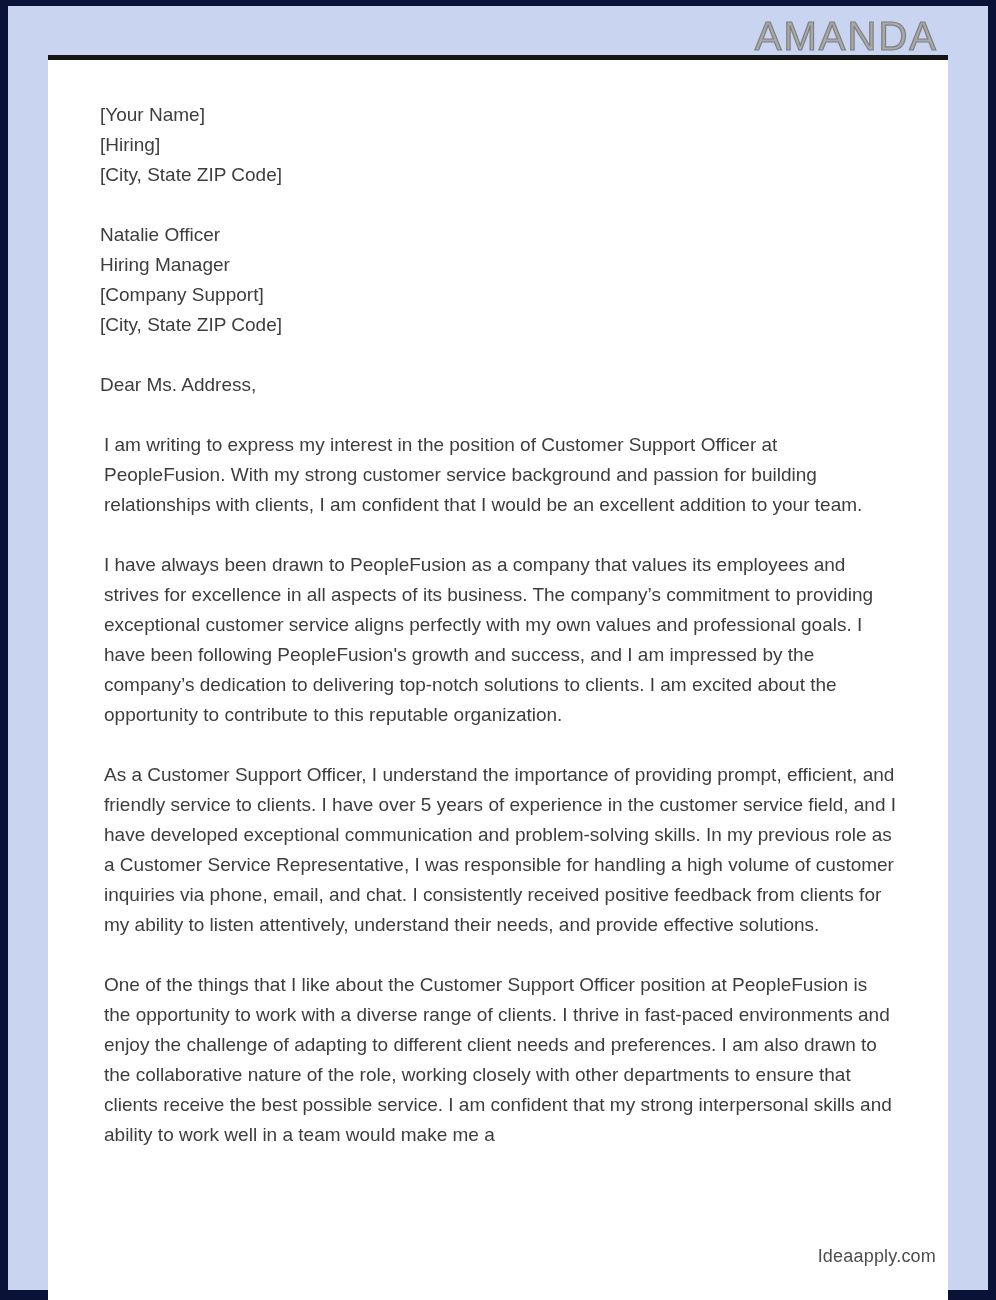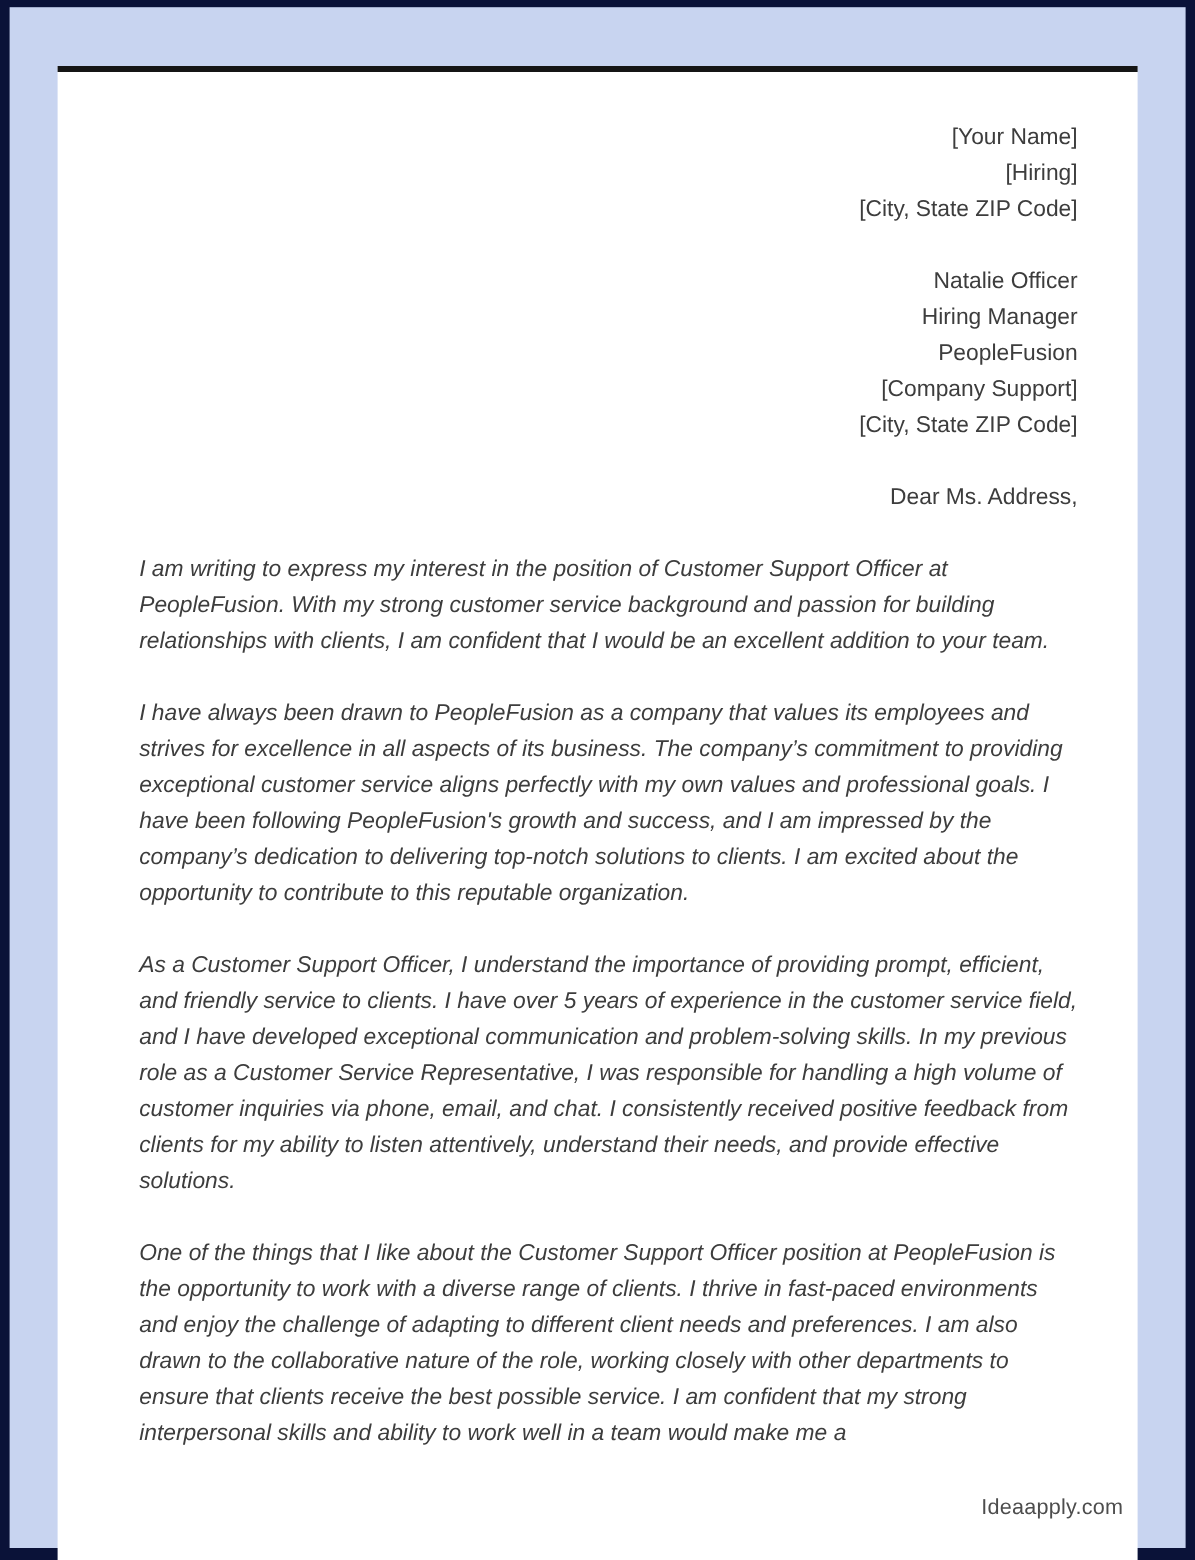--- a/index.html
+++ b/index.html
@@ -48,54 +48,52 @@
     color: #3d3d3d;
     font-size: 19px;
     line-height: 30px;
   }
   .block {
     margin: 0 0 30px 0;
   }
   .line {
     line-height: 30px;
     white-space: pre;
-    text-align: right;
   }
   p.para {
-    margin: 0 0 30px 16px;
+    margin: 0 0 30px 4px;
     max-width: 800px;
-    font-style: italic;
   }
   .watermark {
     position: absolute;
     top: 1246px;
     right: 60px;
     font-size: 18px;
     color: #4d4d4d;
     letter-spacing: 0.2px;
   }
 </style>
 </head>
 <body>
 
 <div class="mat">
+  <div class="brand">AMANDA</div>
 
   <div class="page">
     <div class="content">
 
       <div class="block">
         <div class="line">[Your Name]</div>
         <div class="line">[Hiring]</div>
         <div class="line">[City, State ZIP Code]</div>
       </div>
 
       <div class="block">
         <div class="line">Natalie Officer</div>
         <div class="line">Hiring Manager</div>
-        <div class="line">PeopleFusion</div>
         <div class="line">[Company Support]</div>
         <div class="line">[City, State ZIP Code]</div>
       </div>
 
       <div class="block line">Dear Ms. Address,</div>
 
       <p class="para">I am writing to express my interest in the position of Customer Support Officer at PeopleFusion. With my strong customer service background and passion for building relationships with clients, I am confident that I would be an excellent addition to your team.</p>
       <p class="para">I have always been drawn to PeopleFusion as a company that values its employees and strives for excellence in all aspects of its business. The company’s commitment to providing exceptional customer service aligns perfectly with my own values and professional goals. I have been following PeopleFusion's growth and success, and I am impressed by the company’s dedication to delivering top-notch solutions to clients. I am excited about the opportunity to contribute to this reputable organization.</p>
       <p class="para">As a Customer Support Officer, I understand the importance of providing prompt, efficient, and friendly service to clients. I have over 5 years of experience in the customer service field, and I have developed exceptional communication and problem-solving skills. In my previous role as a Customer Service Representative, I was responsible for handling a high volume of customer inquiries via phone, email, and chat. I consistently received positive feedback from clients for my ability to listen attentively, understand their needs, and provide effective solutions.</p>
       <p class="para">One of the things that I like about the Customer Support Officer position at PeopleFusion is the opportunity to work with a diverse range of clients. I thrive in fast-paced environments and enjoy the challenge of adapting to different client needs and preferences. I am also drawn to the collaborative nature of the role, working closely with other departments to ensure that clients receive the best possible service. I am confident that my strong interpersonal skills and ability to work well in a team would make me a</p>

